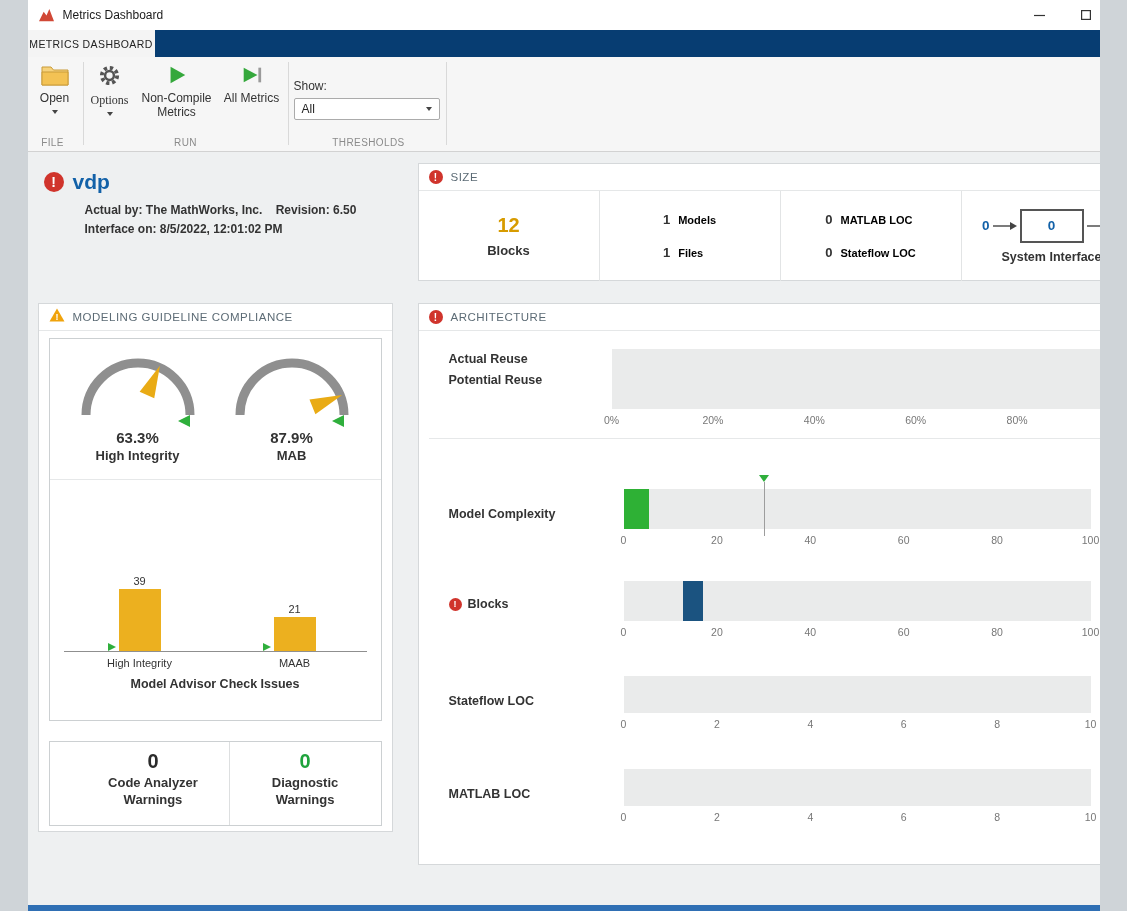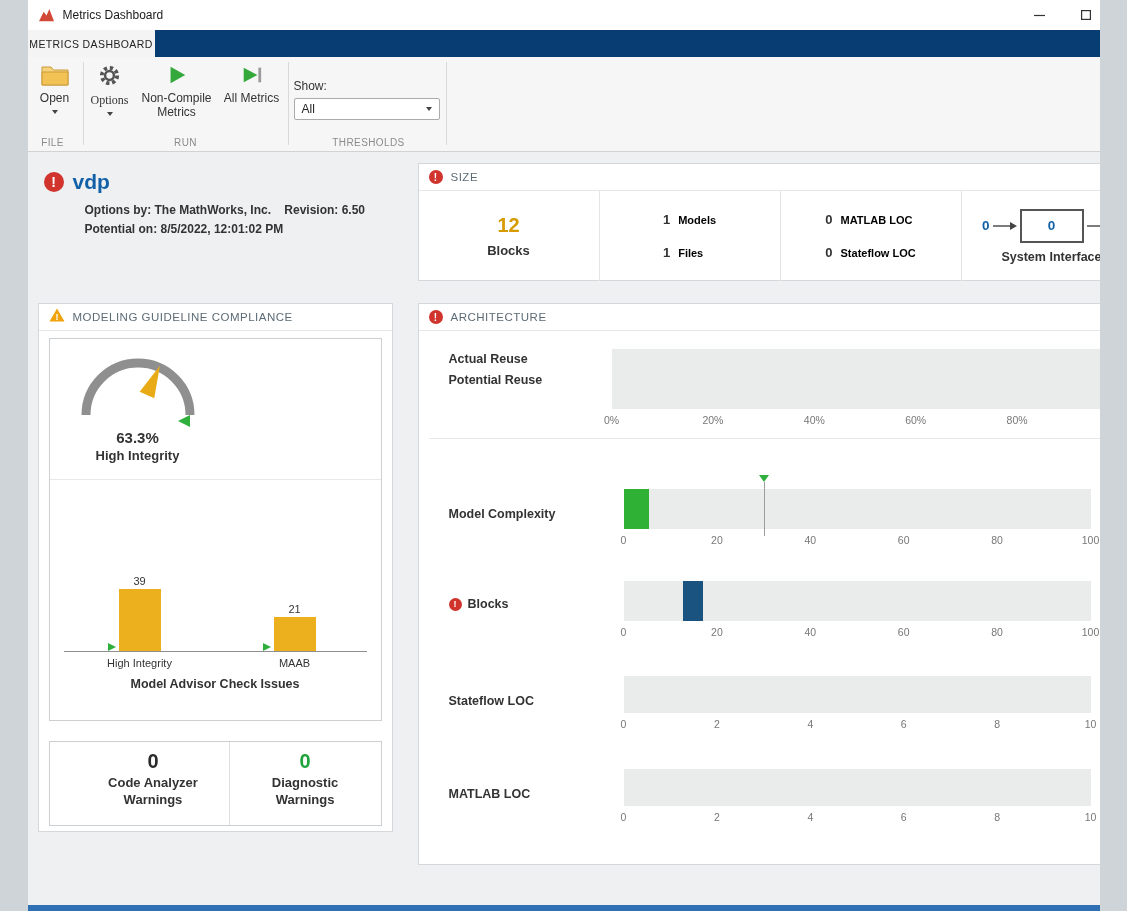--- a/index.html
+++ b/index.html
@@ -215,27 +215,27 @@
   </div>
 
   <div class="main">
 
     <div class="model-info">
       <div class="model-row">
         <span class="err big">!</span>
         <span class="model-name">vdp</span>
       </div>
       <div class="meta">
-        <b>Options by:</b>
+        <b>Actual by:</b>
         <span>The MathWorks, Inc.</span>&nbsp;&nbsp;&nbsp;
         <b>Revision:</b>
         <span>6.50</span>
       </div>
       <div class="meta">
-        <b>Potential on:</b>
+        <b>Interface on:</b>
         <span>8/5/2022, 12:01:02 PM</span>
       </div>
     </div>
 
     <div class="panel" style="left:390px; top:11px; width:725px; height:118px;">
       <div class="panel-header">
         <span class="err">!</span>
         <span class="panel-title">SIZE</span>
       </div>
       <div class="size-content">
@@ -304,20 +304,31 @@
             <path d="M 13 66 A 52 52 0 0 1 117 66" fill="none" stroke="#8f8f8f" stroke-width="9"></path>
             <g transform="rotate(23.939999999999998 65 66)">
                 <polygon points="65,12 57,44 73,44" fill="#e9ab15"></polygon>
               </g>
             <polygon points="105,72 117,66 117,78" fill="#2faf3c"></polygon>
           </svg>
           <span class="gval">63.3%</span>
           <span class="glbl">High Integrity</span>
         </div>
 
+        <div class="gauge-block" style="left:172px; top:10px;">
+          <svg width="130" height="78" viewBox="0 0 130 78">
+            <path d="M 13 66 A 52 52 0 0 1 117 66" fill="none" stroke="#8f8f8f" stroke-width="9"></path>
+            <g transform="rotate(68.22 65 66)">
+                <polygon points="65,12 57,44 73,44" fill="#e9ab15"></polygon>
+              </g>
+            <polygon points="105,72 117,66 117,78" fill="#2faf3c"></polygon>
+          </svg>
+          <span class="gval">87.9%</span>
+          <span class="glbl">MAB</span>
+        </div>
 
         <div class="card-divider"></div>
 
         <div class="mchart">
           <div class="mbase"></div>
           <span class="mmark" style="left:44px;"></span>
           <span class="mmark" style="left:199px;"></span>
           <div class="mcol" style="left:55px;">
             <span class="mval">39</span>
             <div class="mbar" style="height: 62.4px;"></div>

